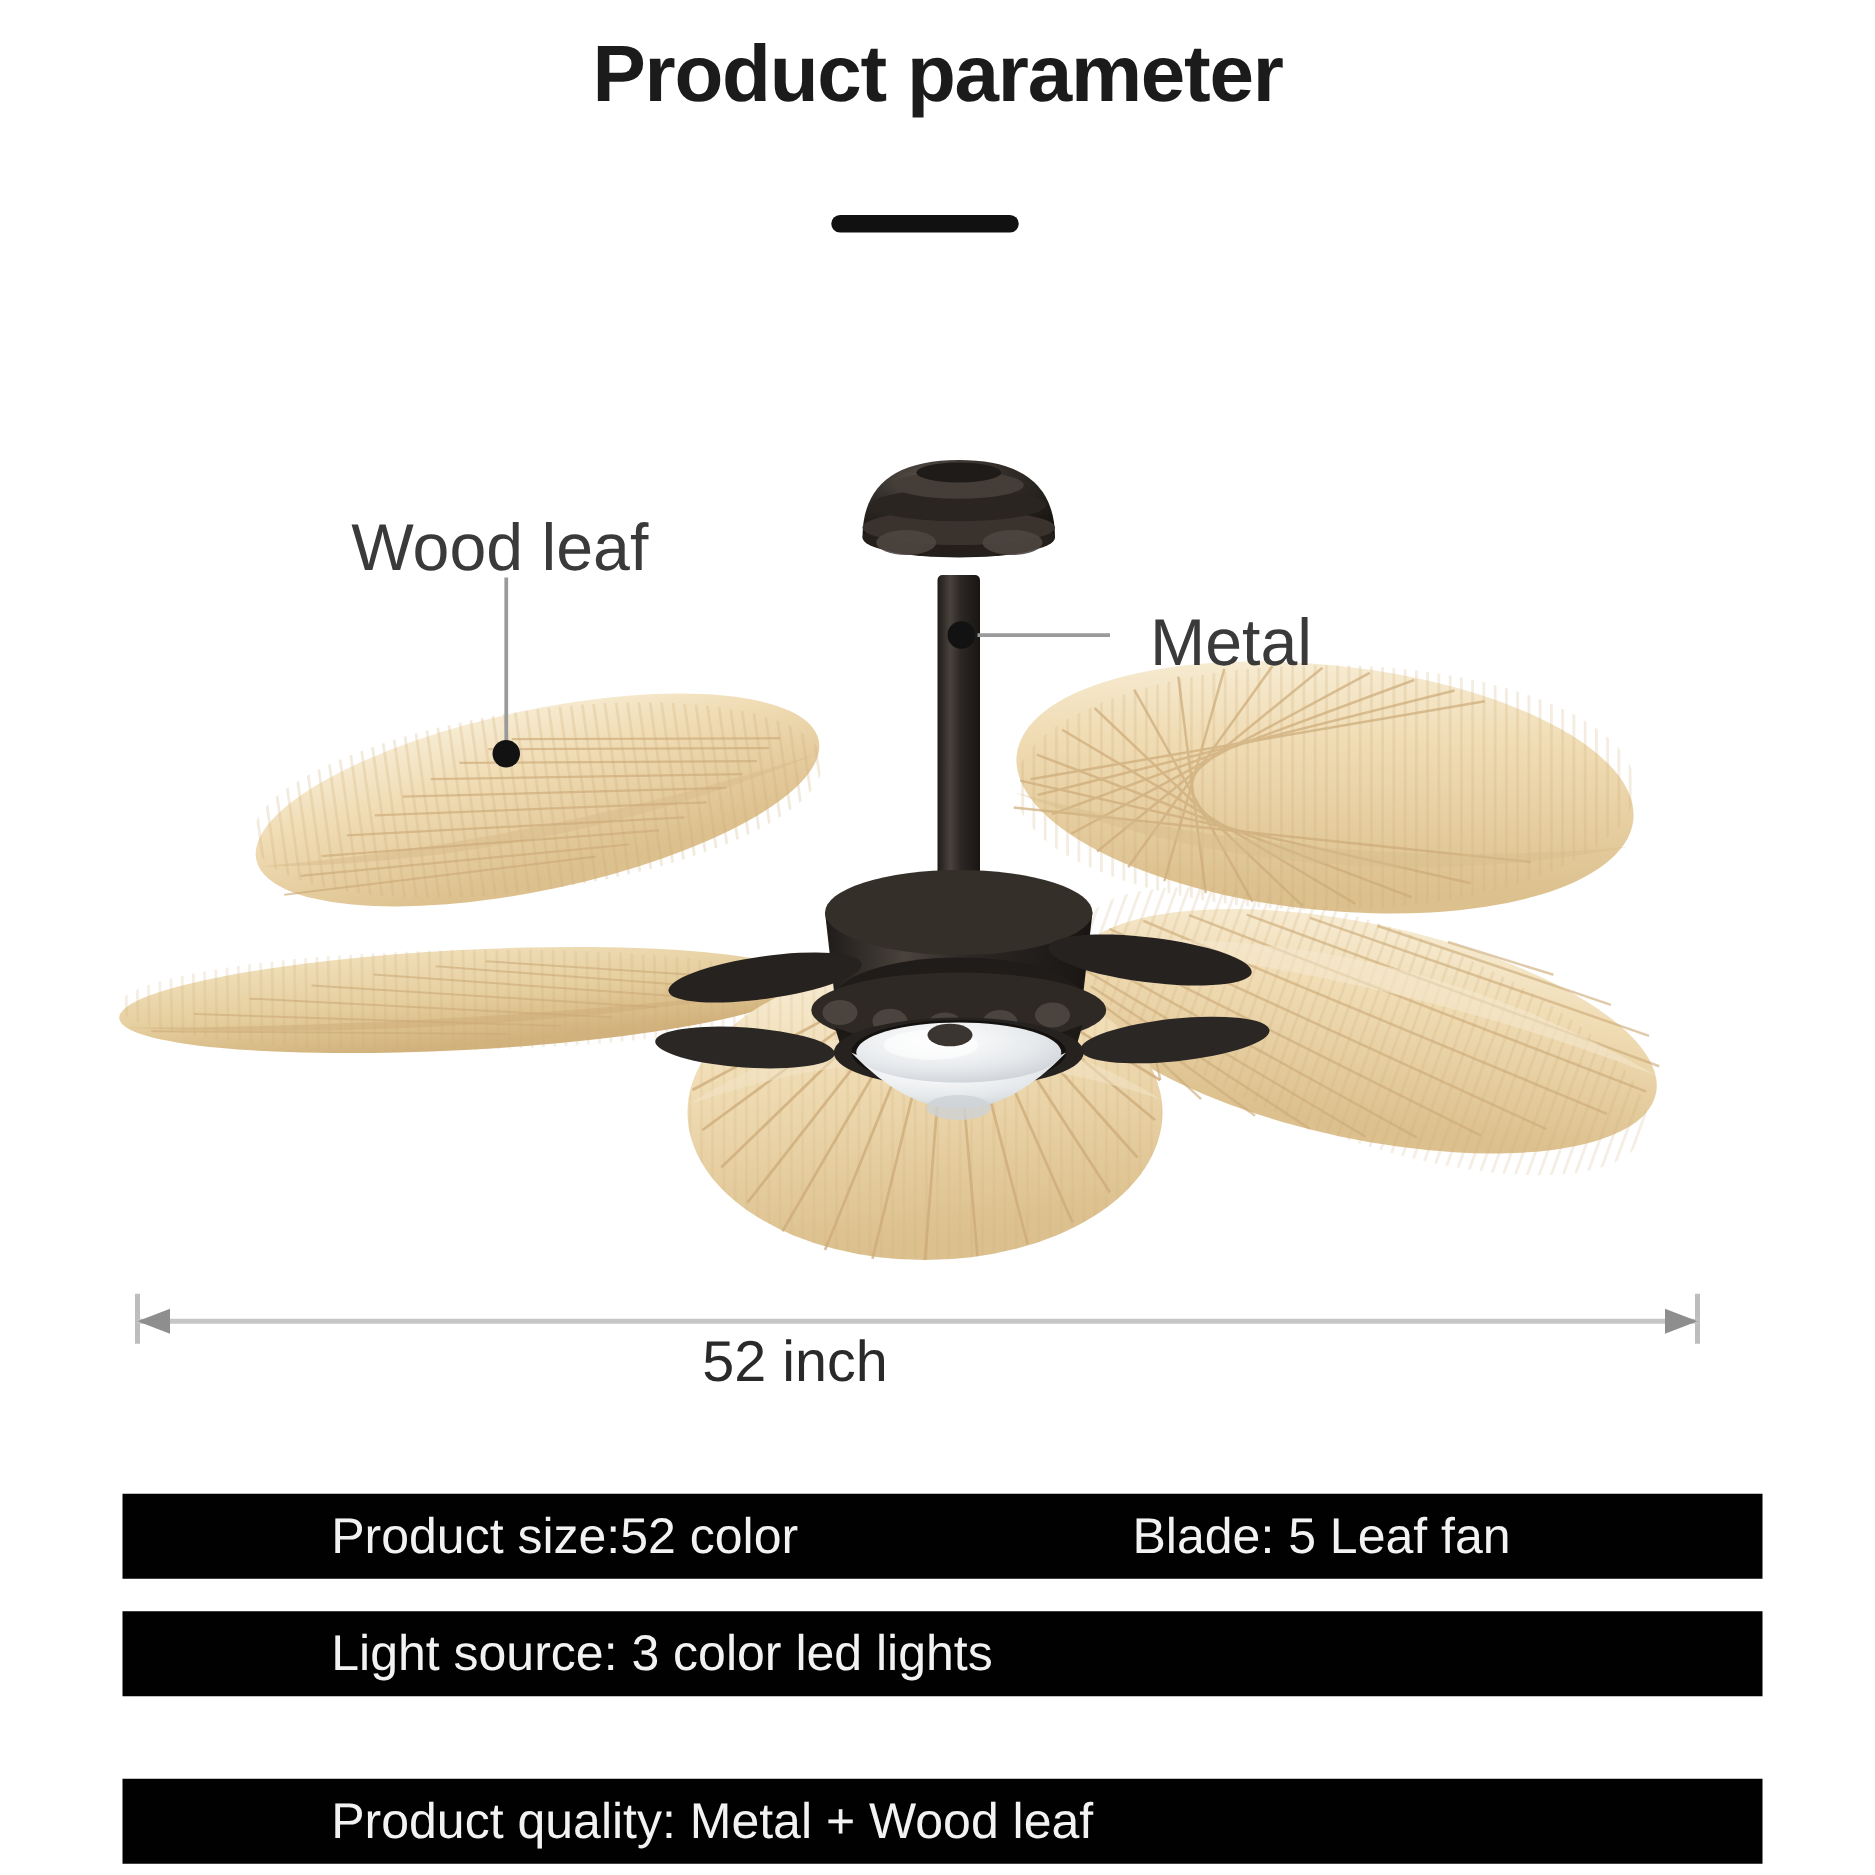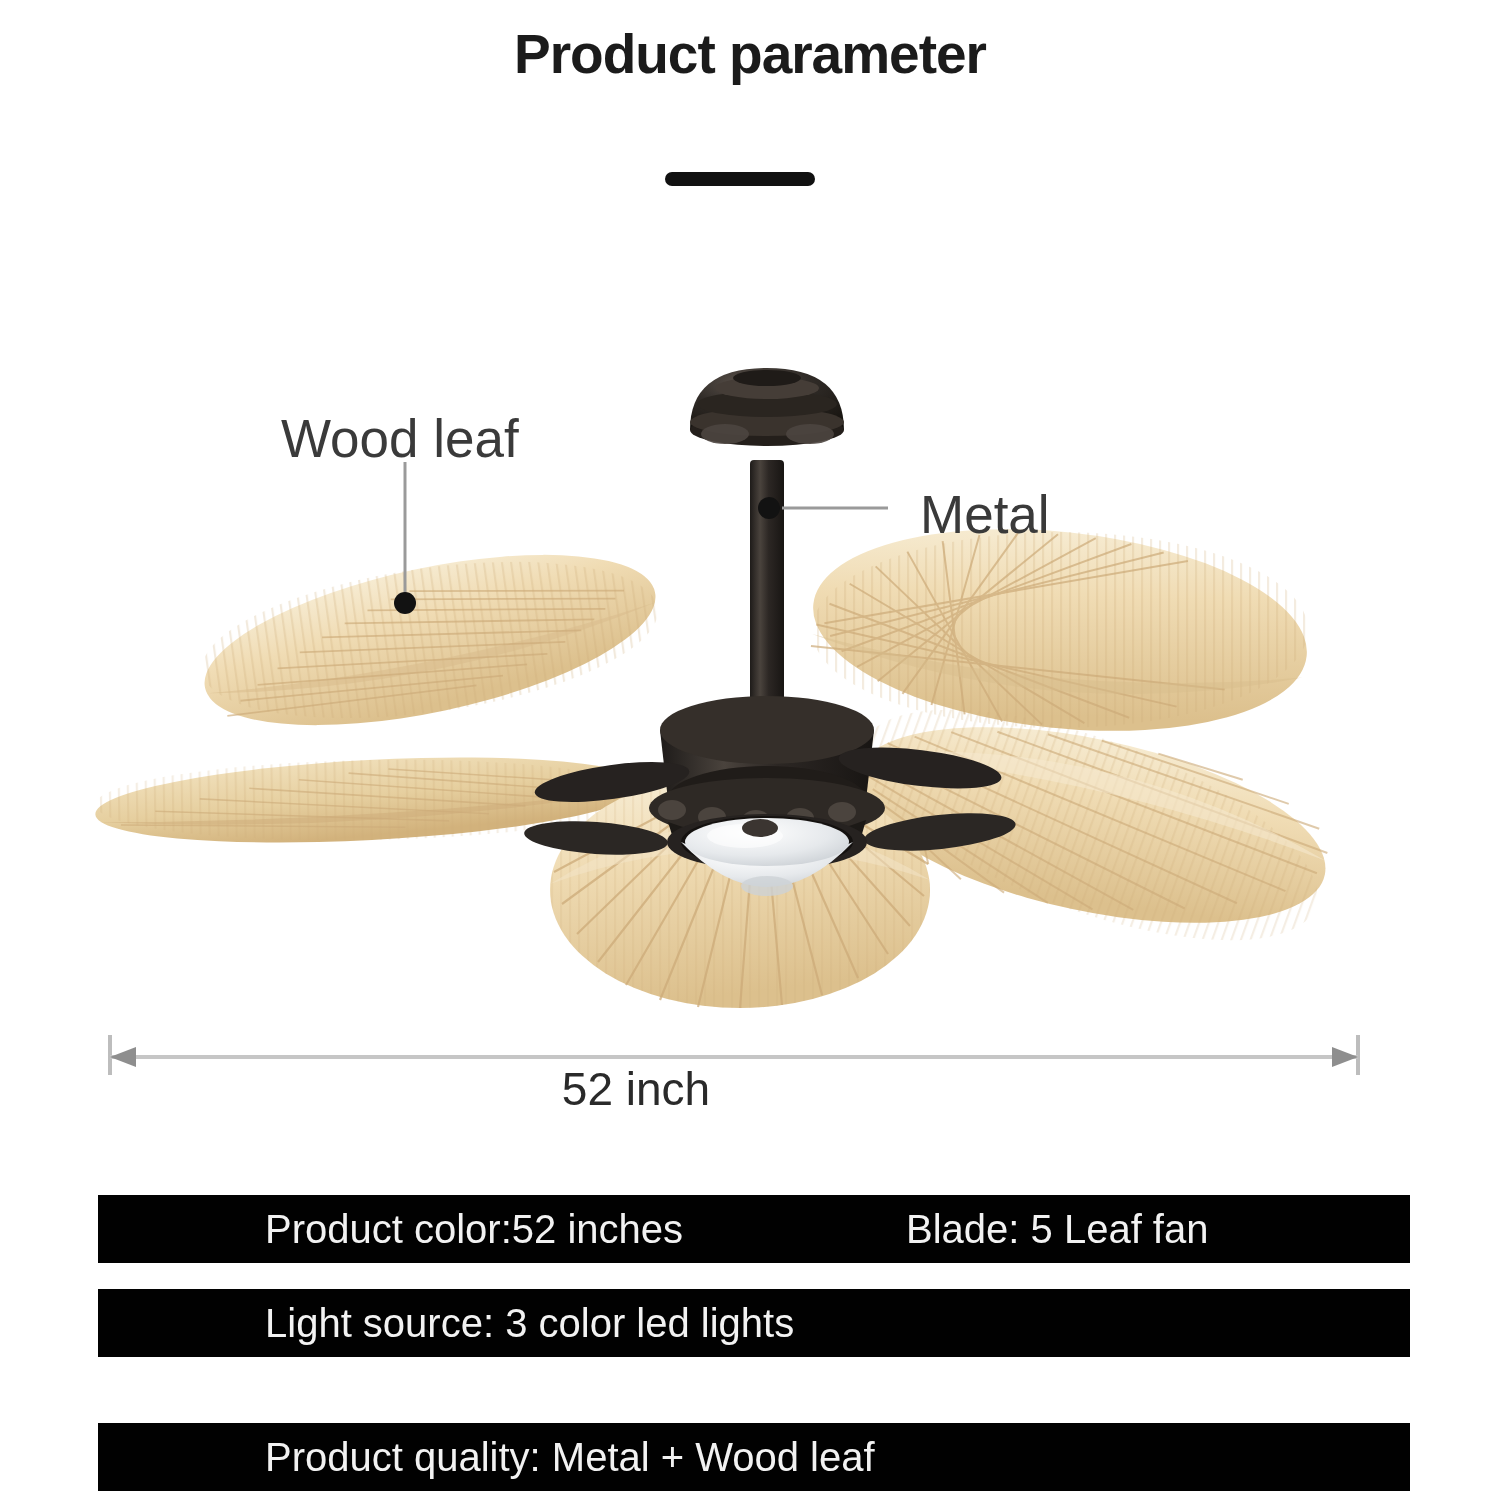--- a/index.html
+++ b/index.html
@@ -16,21 +16,21 @@
     color: #1a1a1a;
   }
 
   
   #page-title {
     position: absolute;
     left: 0;
     top: 24px;
     width: 1500px;
     text-align: center;
-    font-size: 55px;
+    font-size: 64px;
     font-weight: bold;
     letter-spacing: -1px;
     color: #1b1b1b;
     line-height: 1.1;
   }
   #title-underline {
     position: absolute;
     left: 665px;
     top: 172px;
     width: 150px;
@@ -325,21 +325,21 @@
 
     <line x1="110" y1="37" x2="1358" y2="37" stroke="#c6c6c6" stroke-width="4"></line>
 
     <polygon points="110,37 136,27 136,47" fill="#8e8e8e"></polygon>
     <polygon points="1358,37 1332,27 1332,47" fill="#8e8e8e"></polygon>
   </svg>
 </div>
 <div id="dimension-label">52 inch</div>
 
 <div class="spec-bar" id="spec-bar-0">
-  <span class="spec-text spec-col-a">Product color:52 inches</span>
+  <span class="spec-text spec-col-a">Product size:52 color</span>
   <span class="spec-text spec-col-b">Blade: 5 Leaf fan</span>
 </div>
 
 <div class="spec-bar" id="spec-bar-1">
   <span class="spec-text spec-col-a">Light source: 3 color led lights</span>
 </div>
 
 <div class="spec-bar" id="spec-bar-2">
   <span class="spec-text spec-col-a">Product quality: Metal + Wood leaf</span>
 </div>

